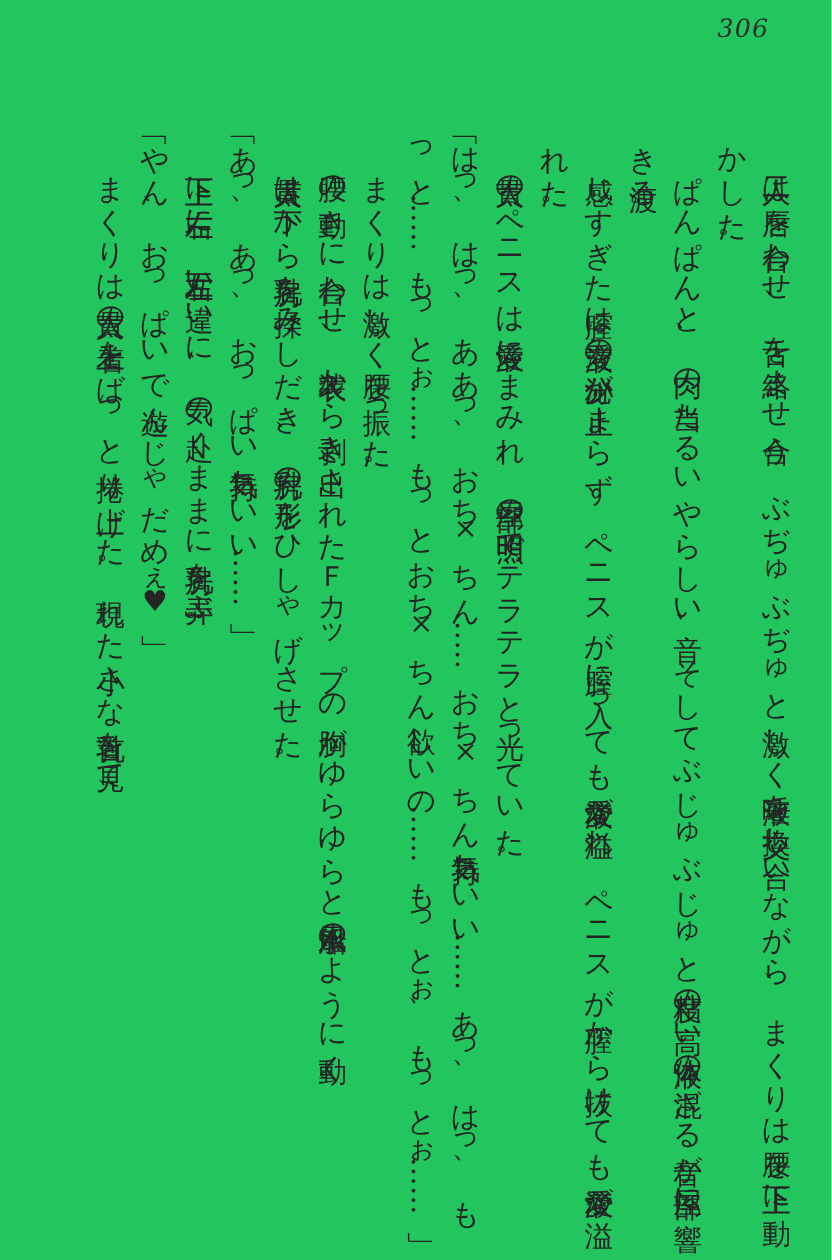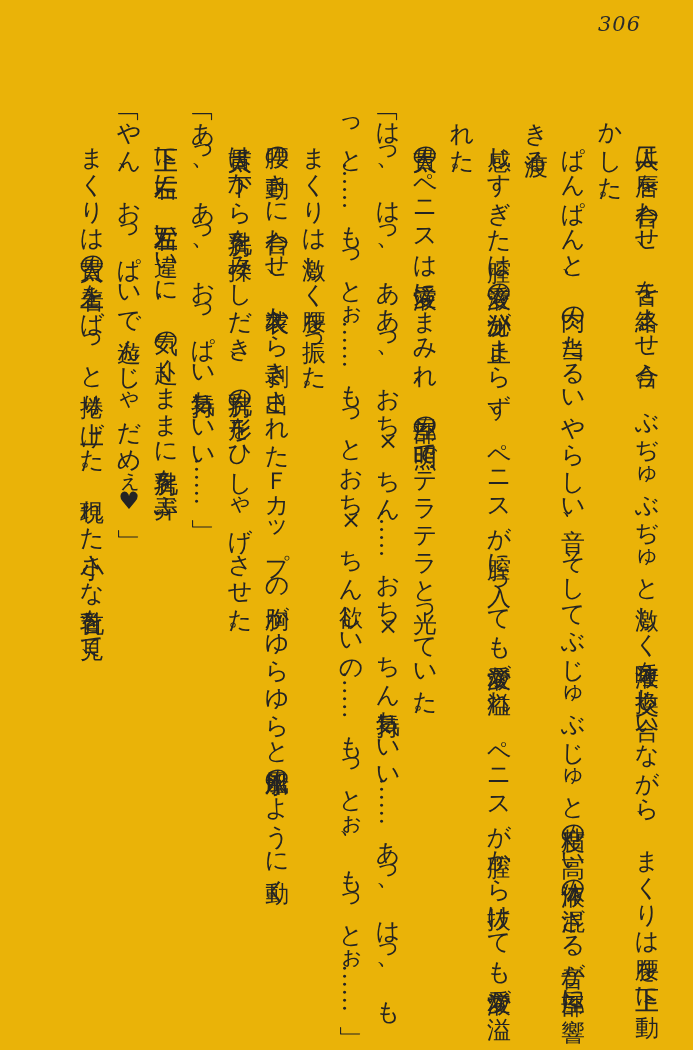--- a/index.html
+++ b/index.html
@@ -4,21 +4,21 @@
 <style>
   html, body {
     margin: 0;
     padding: 0;
     background: #ffffff;
   }
   .page {
     position: relative;
     width: 693px;
     height: 1050px;
-    background: #eab308;
+    background: #22c55e;
     overflow: hidden;
     font-family: "DejaVu Serif", "Liberation Serif", serif;
     color: #242424;
   }
   .page-number {
     position: absolute;
     top: 12px;
     right: 52px;
     font-size: 21px;
     font-style: italic;

